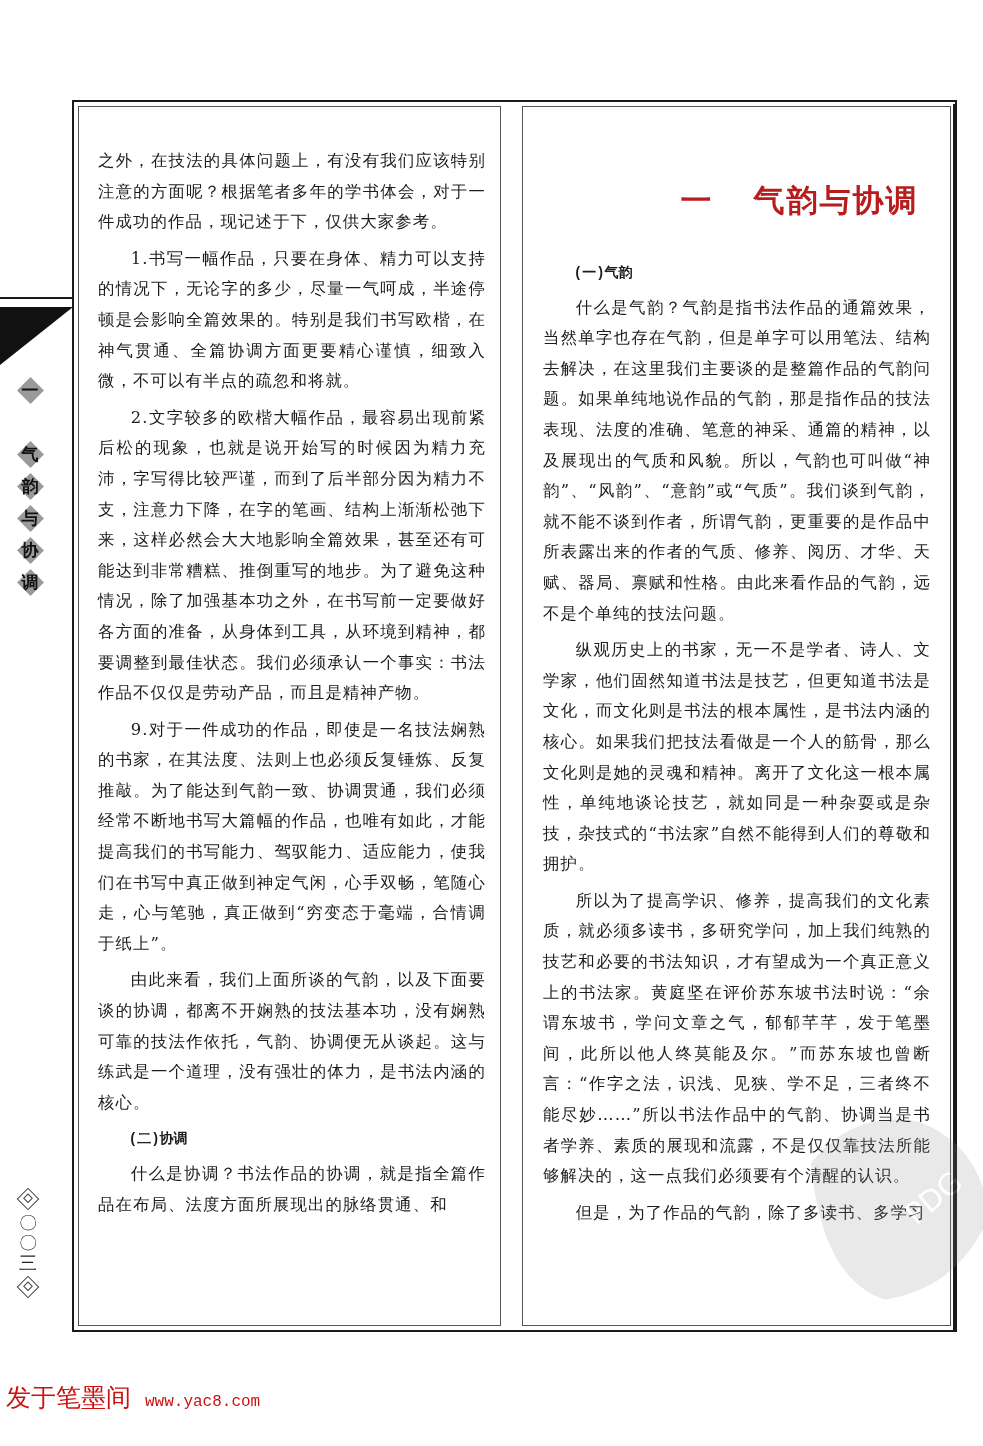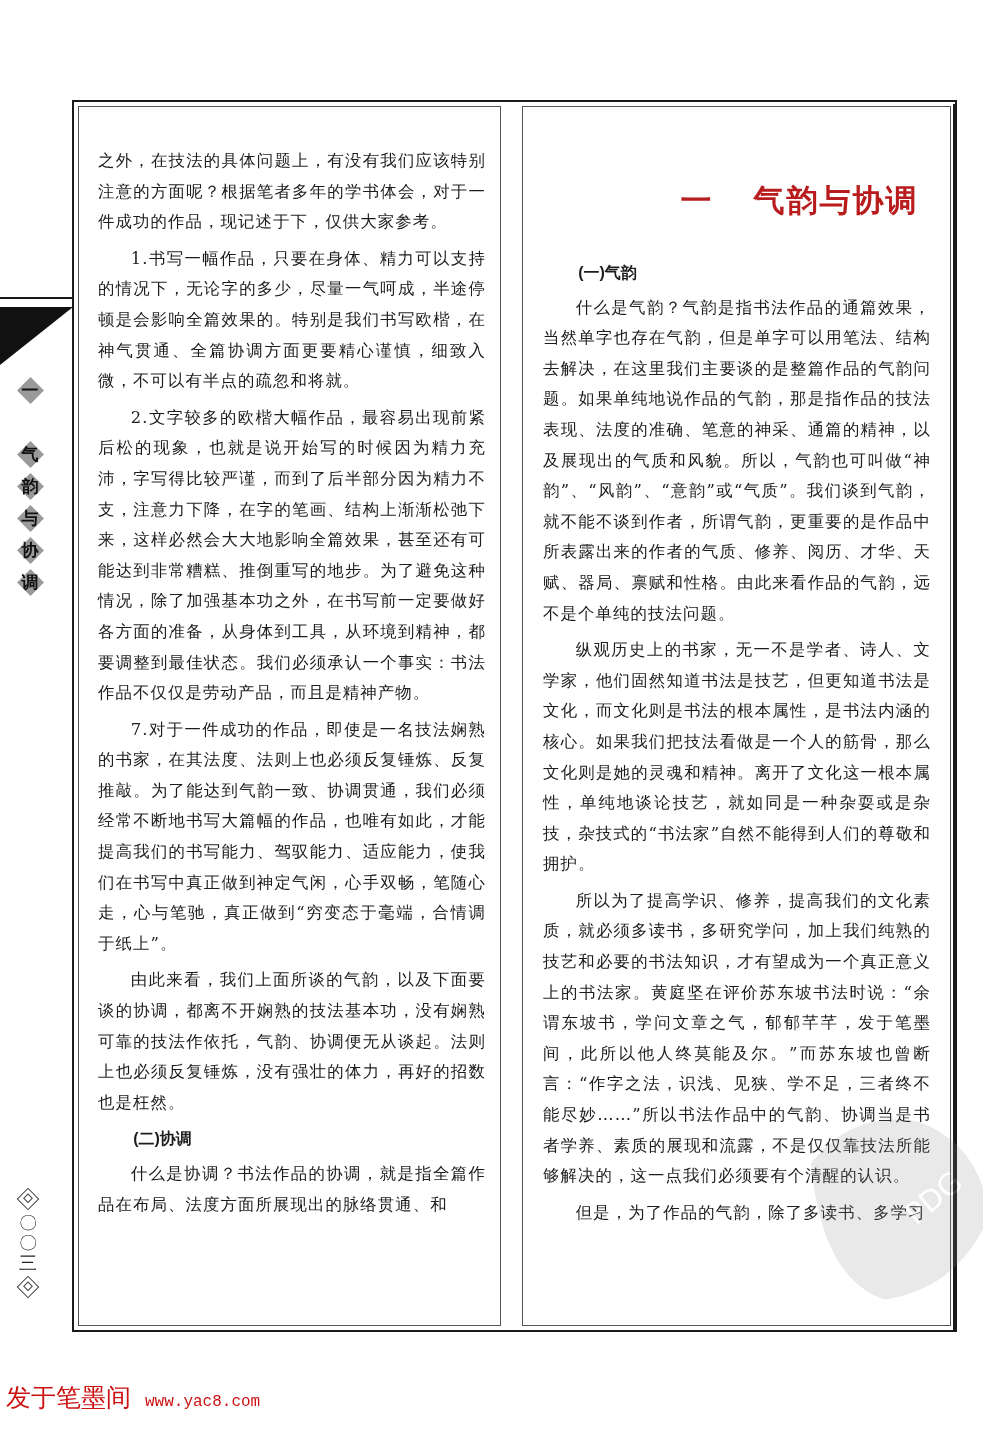--- a/index.html
+++ b/index.html
@@ -67,21 +67,21 @@
   
   .text-col {
     position: absolute; font-size: 16.4px; line-height: 30.6px; letter-spacing: 1.1px;
     text-align: justify; color: #1c1c1c;
   }
   .text-left  { left: 98px;  top: 146px; width: 388px; }
   .text-right { left: 543px; top: 258px; width: 388px; }
   .text-col p { margin: 0 0 6px 0; text-indent: 2em; }
   .text-col p.cont { text-indent: 0; }
   .sub-heading {
-    font-family: Liberation Sans, sans-serif; font-weight: bold; font-size: 16px;
+    font-family: Liberation Mono, monospace; font-weight: bold; font-size: 14px;
     margin: 0 0 4px 0; text-indent: 2.2em; letter-spacing: 0;
   }
   .chapter-title {
     position: absolute; left: 522px; top: 180px; width: 475px; text-align: center;
     font-family: "DejaVu Sans", sans-serif; font-weight: bold; font-size: 31px;
     letter-spacing: 2px; color: #b91c1c; padding-left: 40px;
   }
   .chapter-title .num { margin-right: 40px; }
 
   
@@ -133,22 +133,22 @@
   <div class="page-digit">〇</div>
   <div class="page-digit">〇</div>
   <div class="page-digit">三</div>
   <div class="hollow-diamond"></div>
 </div>
 
 <div class="text-col text-left">
   <p class="cont">之外，在技法的具体问题上，有没有我们应该特别注意的方面呢？根据笔者多年的学书体会，对于一件成功的作品，现记述于下，仅供大家参考。</p>
   <p>1.书写一幅作品，只要在身体、精力可以支持的情况下，无论字的多少，尽量一气呵成，半途停顿是会影响全篇效果的。特别是我们书写欧楷，在神气贯通、全篇协调方面更要精心谨慎，细致入微，不可以有半点的疏忽和将就。</p>
   <p>2.文字较多的欧楷大幅作品，最容易出现前紧后松的现象，也就是说开始写的时候因为精力充沛，字写得比较严谨，而到了后半部分因为精力不支，注意力下降，在字的笔画、结构上渐渐松弛下来，这样必然会大大地影响全篇效果，甚至还有可能达到非常糟糕、推倒重写的地步。为了避免这种情况，除了加强基本功之外，在书写前一定要做好各方面的准备，从身体到工具，从环境到精神，都要调整到最佳状态。我们必须承认一个事实：书法作品不仅仅是劳动产品，而且是精神产物。</p>
-  <p>7.对于一件成功的作品，即使是一名技法娴熟的书家，在其法度、法则上也必须反复锤炼、反复推敲。为了能达到气韵一致、协调贯通，我们必须经常不断地书写大篇幅的作品，也唯有如此，才能提高我们的书写能力、驾驭能力、适应能力，使我们在书写中真正做到神定气闲，心手双畅，笔随心走，心与笔驰，真正做到“穷变态于毫端，合情调于纸上”。</p>
-  <p>由此来看，我们上面所谈的气韵，以及下面要谈的协调，都离不开娴熟的技法基本功，没有娴熟可靠的技法作依托，气韵、协调便无从谈起。法则上也必须反复锤炼，没有强壮的体力，再好的招数也是枉然。</p>
+  <p>9.对于一件成功的作品，即使是一名技法娴熟的书家，在其法度、法则上也必须反复锤炼、反复推敲。为了能达到气韵一致、协调贯通，我们必须经常不断地书写大篇幅的作品，也唯有如此，才能提高我们的书写能力、驾驭能力、适应能力，使我们在书写中真正做到神定气闲，心手双畅，笔随心走，心与笔驰，真正做到“穷变态于毫端，合情调于纸上”。</p>
+  <p>由此来看，我们上面所谈的气韵，以及下面要谈的协调，都离不开娴熟的技法基本功，没有娴熟可靠的技法作依托，气韵、协调便无从谈起。这与练武是一个道理，没有强壮的体力，是书法内涵的核心。</p>
   <div class="sub-heading">(二)协调</div>
   <p>什么是协调？书法作品的协调，就是指全篇作品在布局、法度方面所展现出的脉络贯通、和</p>
 </div>
 
 <div class="chapter-title">
   <span class="num">一</span><span>气韵与协调</span>
 </div>
 
 <div class="text-col text-right">
   <div class="sub-heading">(一)气韵</div>

